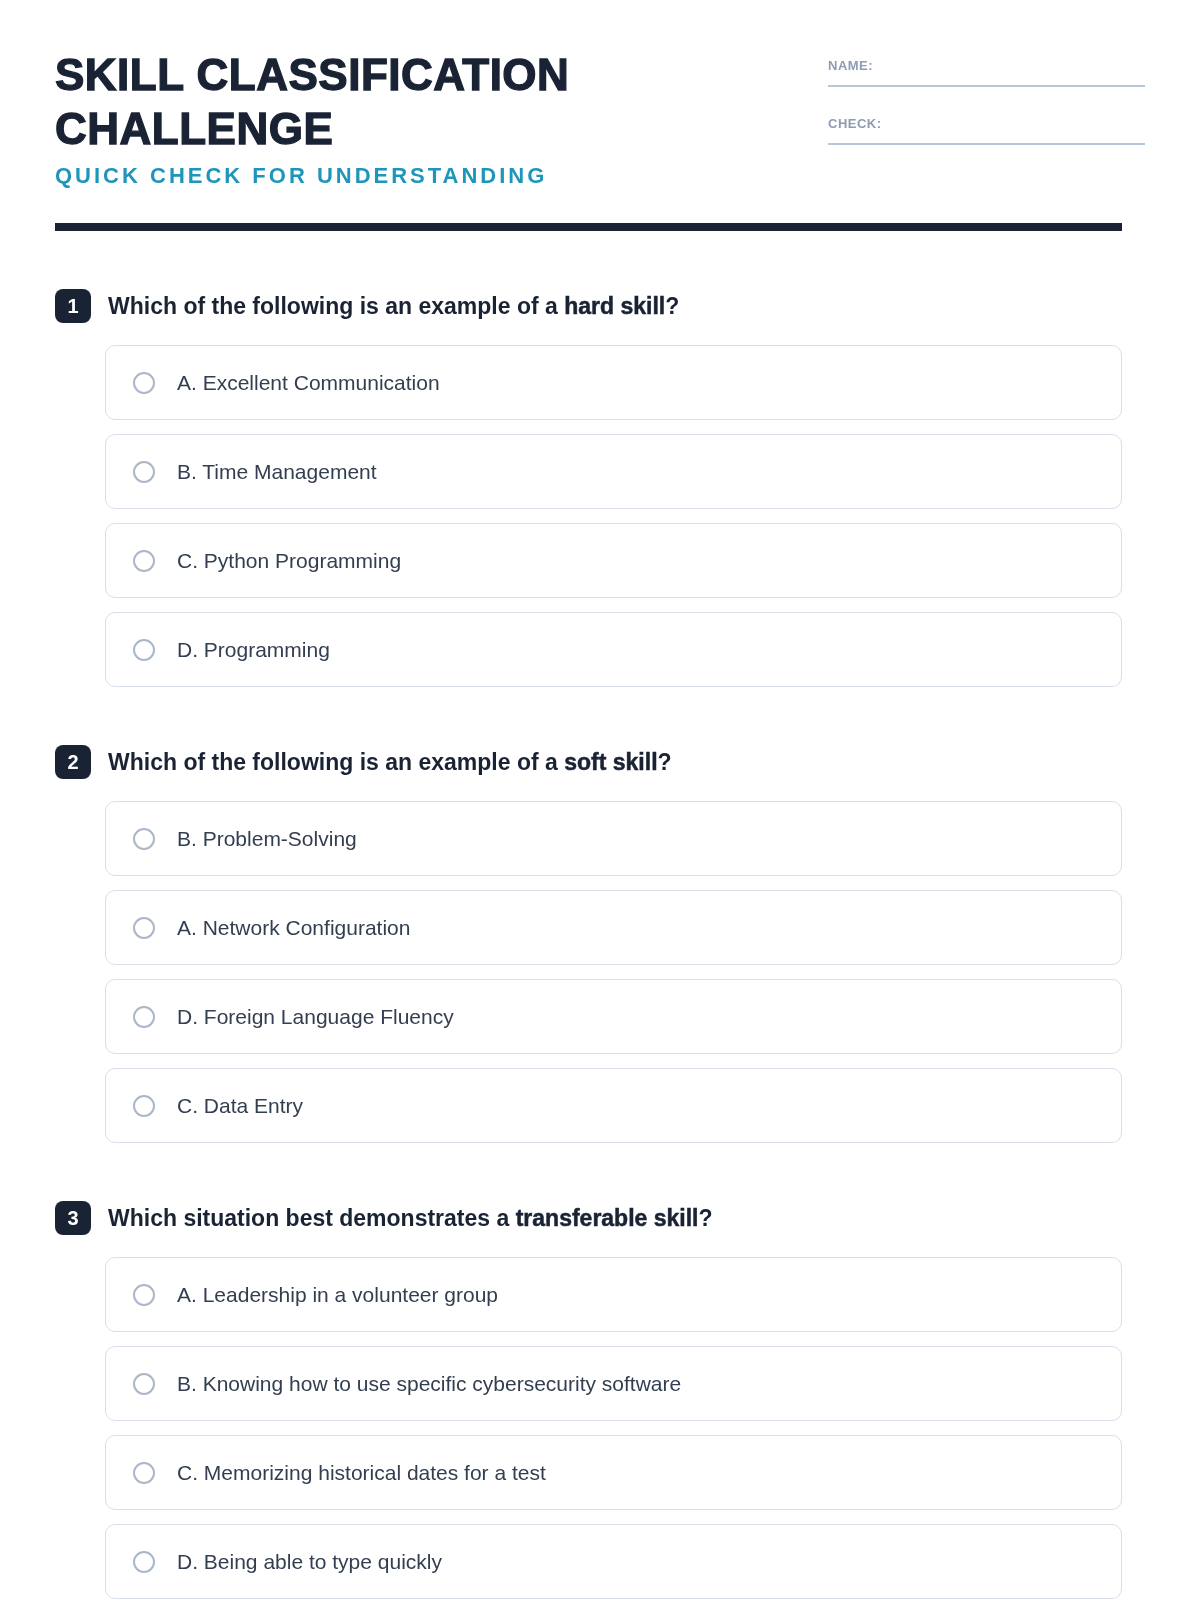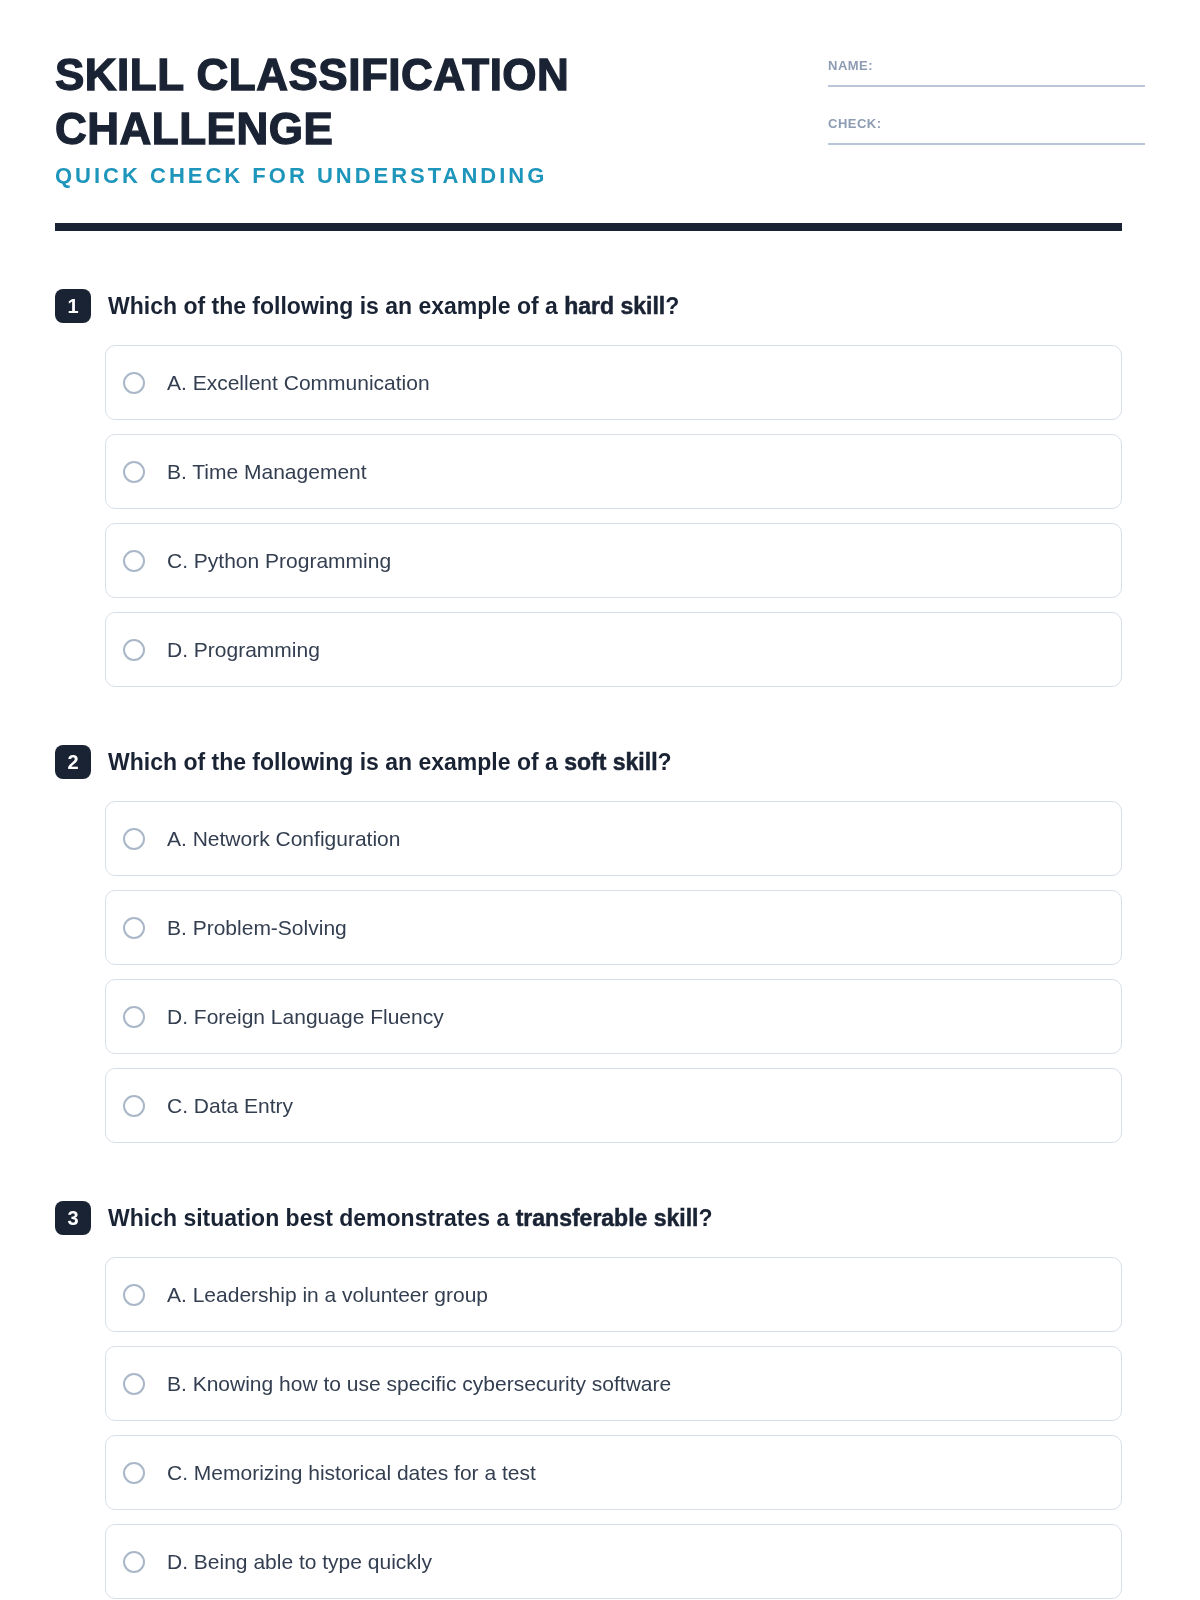--- a/index.html
+++ b/index.html
@@ -101,21 +101,21 @@
   .q-text .kw { -webkit-text-stroke: 0.5px currentColor; }
   .options { margin-left: 50px; }
   .card {
     height: 75px;
     margin-bottom: 14px;
     background: #ffffff;
     border: 1.5px solid var(--card-border);
     border-radius: 10px;
     display: flex;
     align-items: center;
-    padding-left: 17px;
+    padding-left: 27px;
     cursor: pointer;
   }
   .radio {
     flex: 0 0 auto;
     width: 22px;
     height: 22px;
     border: 2px solid var(--radio-border);
     border-radius: 50%;
     background: #ffffff;
     margin-right: 22px;
@@ -177,25 +177,25 @@
     </section>
 
     <section class="question">
       <div class="q-head">
         <span class="q-badge">2</span>
         <h2 class="q-text"><span>Which of the following is an example of a </span><span class="kw">soft skill</span><span>?</span></h2>
       </div>
       <div class="options">
         <div class="card">
           <span class="radio"></span>
+          <span class="opt-label">B. Problem-Solving</span>
+        </div>
+        <div class="card">
+          <span class="radio"></span>
           <span class="opt-label">A. Network Configuration</span>
-        </div>
-        <div class="card">
-          <span class="radio"></span>
-          <span class="opt-label">B. Problem-Solving</span>
         </div>
         <div class="card">
           <span class="radio"></span>
           <span class="opt-label">D. Foreign Language Fluency</span>
         </div>
         <div class="card">
           <span class="radio"></span>
           <span class="opt-label">C. Data Entry</span>
         </div>
       </div>

